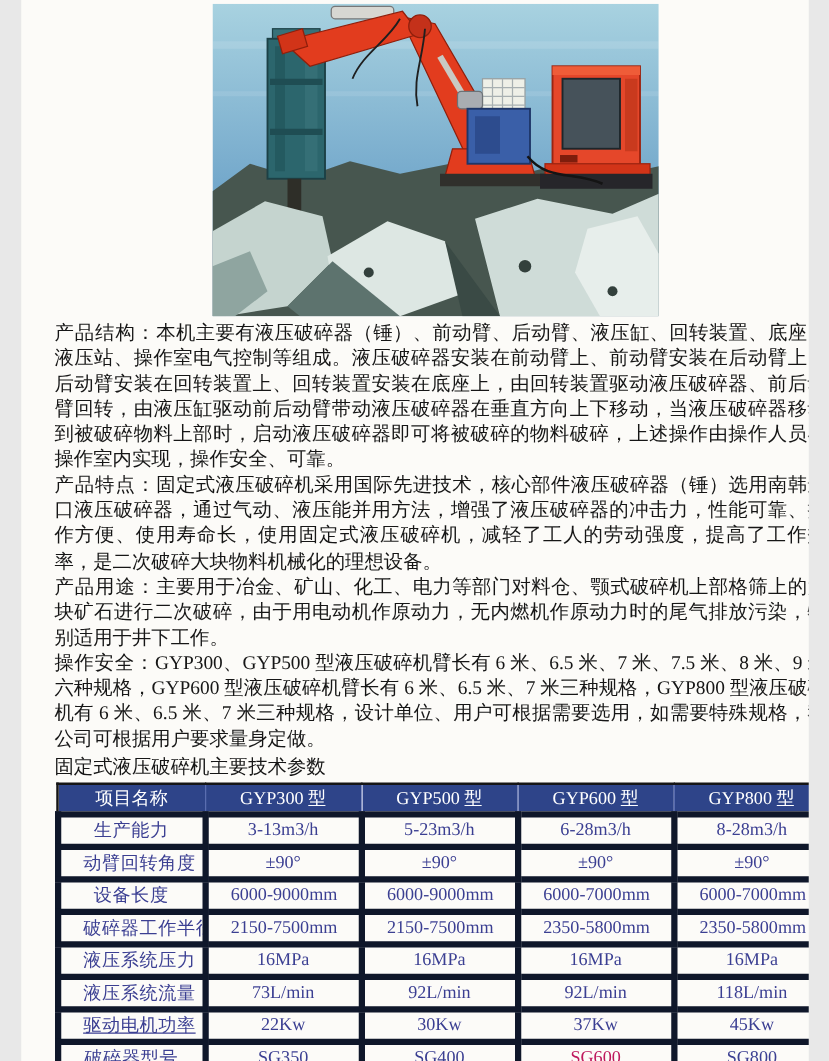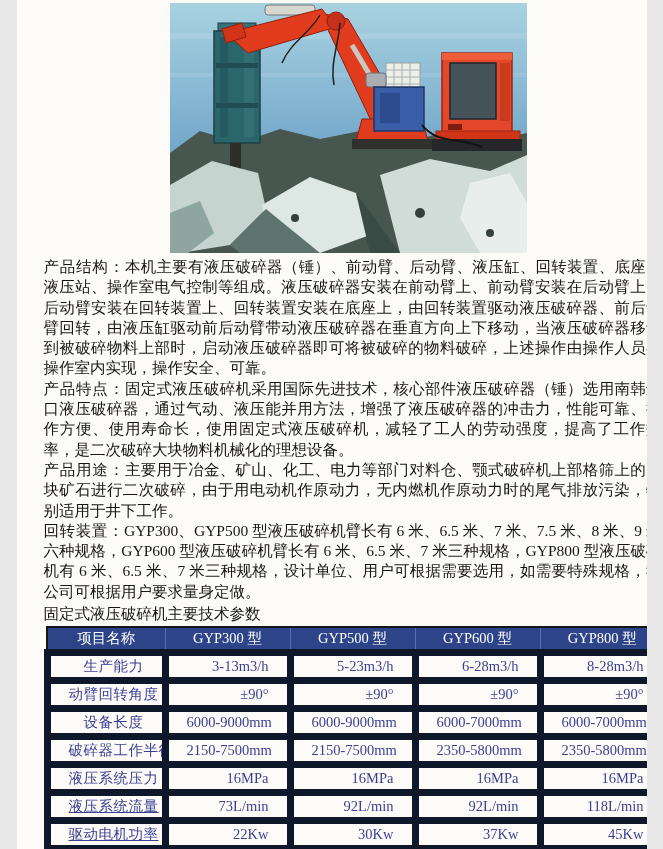--- a/index.html
+++ b/index.html
@@ -17,21 +17,21 @@
   }
   .para-label { letter-spacing:0.5px; }
   .caption { font-size:15.5px; line-height:21px; color:#161616; margin-top:1px; }
   table.spec {
     border-collapse:collapse; table-layout:fixed; width:618px; margin-top:2px;
     border:2px solid #151515;
     font-size:14.5px;
   }
   .spec td, .spec th { text-align:center; padding:1px 18px; height:18px; overflow:hidden; white-space:nowrap; }
   .spec thead th { font-weight:normal; border:1px solid #5a6db0; border-bottom:2px solid #151515; }
-  .spec tbody td { border:7px solid #0f172a;text-align:right; }
+  .spec tbody td { border:5px solid #0f172a; }
   .spec tbody td.row-label { letter-spacing:0.5px; }
 </style>
 </head>
 <body>
 
 <div class="page">
 
   <div class="photo">
     <svg viewBox="0 0 357 250" preserveAspectRatio="none">
       <defs>
@@ -107,21 +107,21 @@
         <circle cx="320" cy="230" r="4" fill="#33403c"></circle>
       </g>
     </svg>
   </div>
 
   <div class="content">
     <div>
         <p class="para"><span class="para-label">产品结构：</span>本机主要有液压破碎器（锤）、前动臂、后动臂、液压缸、回转装置、底座、液压站、操作室电气控制等组成。液压破碎器安装在前动臂上、前动臂安装在后动臂上、后动臂安装在回转装置上、回转装置安装在底座上，由回转装置驱动液压破碎器、前后动臂回转，由液压缸驱动前后动臂带动液压破碎器在垂直方向上下移动，当液压破碎器移动到被破碎物料上部时，启动液压破碎器即可将被破碎的物料破碎，上述操作由操作人员在操作室内实现，操作安全、可靠。</p>
         <p class="para"><span class="para-label">产品特点：</span>固定式液压破碎机采用国际先进技术，核心部件液压破碎器（锤）选用南韩进口液压破碎器，通过气动、液压能并用方法，增强了液压破碎器的冲击力，性能可靠、操作方便、使用寿命长，使用固定式液压破碎机，减轻了工人的劳动强度，提高了工作效率，是二次破碎大块物料机械化的理想设备。</p>
         <p class="para"><span class="para-label">产品用途：</span>主要用于冶金、矿山、化工、电力等部门对料仓、颚式破碎机上部格筛上的大块矿石进行二次破碎，由于用电动机作原动力，无内燃机作原动力时的尾气排放污染，特别适用于井下工作。</p>
-        <p class="para"><span class="para-label">回转装置：</span>GYP300、GYP500 型液压破碎机臂长有 6 米、6.5 米、7 米、7.5 米、8 米、9 米六种规格，GYP600 型液压破碎机臂长有 6 米、6.5 米、7 米三种规格，GYP800 型液压破碎机有 6 米、6.5 米、7 米三种规格，设计单位、用户可根据需要选用，如需要特殊规格，我公司可根据用户要求量身定做。</p>
+        <p class="para"><span class="para-label">操作安全：</span>GYP300、GYP500 型液压破碎机臂长有 6 米、6.5 米、7 米、7.5 米、8 米、9 米六种规格，GYP600 型液压破碎机臂长有 6 米、6.5 米、7 米三种规格，GYP800 型液压破碎机有 6 米、6.5 米、7 米三种规格，设计单位、用户可根据需要选用，如需要特殊规格，我公司可根据用户要求量身定做。</p>
       </div>
     <div class="caption">固定式液压破碎机主要技术参数</div>
     <table class="spec">
       <colgroup>
         <col style="width:118px">
           <col style="width:125px">
           <col style="width:125px">
           <col style="width:125px">
           <col style="width:125px">
       </colgroup>
@@ -164,21 +164,21 @@
             <td style="color: rgb(59, 63, 146);">2350-5800mm</td>
           </tr>
           <tr>
             <td class="row-label" style="color: rgb(59, 63, 146);">液压系统压力</td>
             <td style="color: rgb(59, 63, 146);">16MPa</td>
             <td style="color: rgb(59, 63, 146);">16MPa</td>
             <td style="color: rgb(59, 63, 146);">16MPa</td>
             <td style="color: rgb(59, 63, 146);">16MPa</td>
           </tr>
           <tr>
-            <td class="row-label" style="color: rgb(59, 63, 146); text-decoration: underline;">液压系统流量</td>
+            <td class="row-label" style="color: rgb(59, 63, 146);">液压系统流量</td>
             <td style="color: rgb(59, 63, 146);">73L/min</td>
             <td style="color: rgb(59, 63, 146);">92L/min</td>
             <td style="color: rgb(59, 63, 146);">92L/min</td>
             <td style="color: rgb(59, 63, 146);">118L/min</td>
           </tr>
           <tr>
             <td class="row-label" style="color: rgb(59, 63, 146); text-decoration: underline;">驱动电机功率</td>
             <td style="color: rgb(59, 63, 146);">22Kw</td>
             <td style="color: rgb(59, 63, 146);">30Kw</td>
             <td style="color: rgb(59, 63, 146);">37Kw</td>

